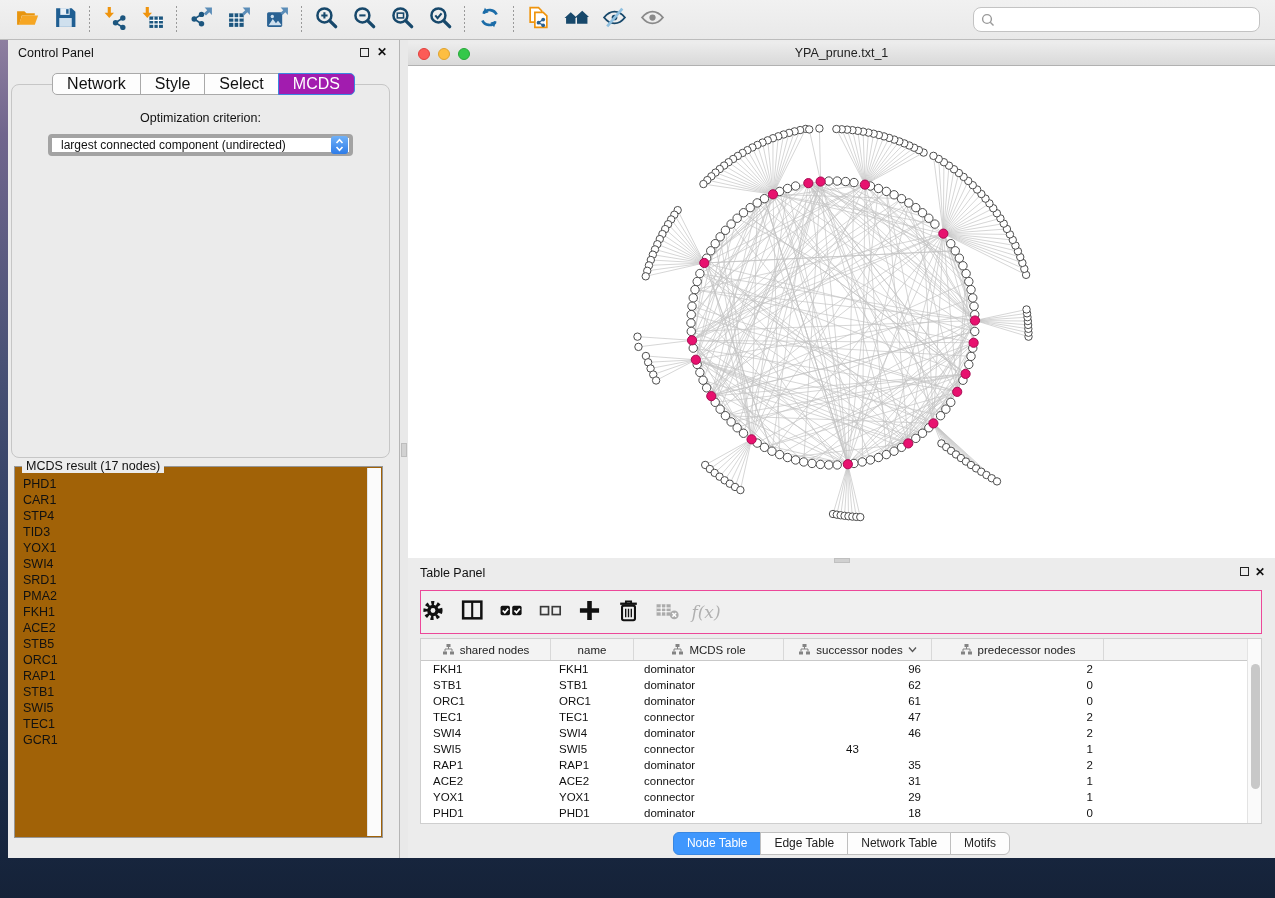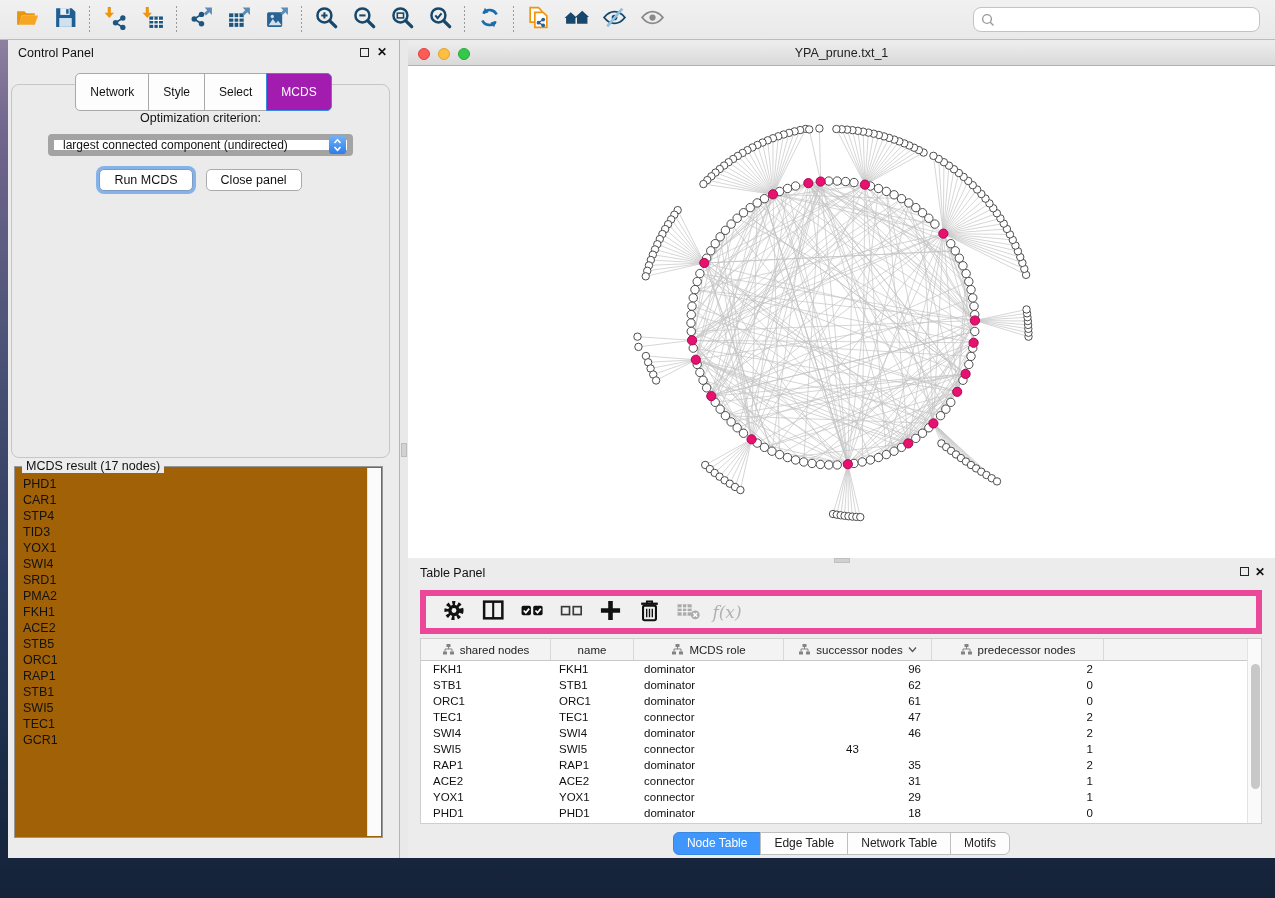--- a/index.html
+++ b/index.html
@@ -21,29 +21,29 @@
   .search-wrap svg{margin:0 4px 0 7px;}
   .search-input{border:none;outline:none;flex:1;font-size:12px;font-family:"Liberation Sans",sans-serif;background:transparent;height:20px;}
   
   .control-panel{position:absolute;left:8px;top:40px;width:392px;height:818px;background:#ececec;
     border-right:1px solid #b5b5b5;box-sizing:border-box;}
   .panel-head{position:relative;height:26px;line-height:27px;font-size:12.5px;color:#111;padding-left:10px;}
   .win-float{position:absolute;top:8px;width:9px;height:9px;border:1.4px solid #222;box-sizing:border-box;}
   .win-close{position:absolute;top:6px;font-size:12px;font-weight:700;color:#111;line-height:13px;}
   .cp-float{right:30px;} .cp-close{right:12px;}
   .cp-tabs{position:absolute;left:0;right:0;top:33px;display:flex;justify-content:center;z-index:3;}
-  .cp-tab{height:20px;line-height:20px;padding:8px 14px;font-size:12px;background:#fdfdfd;color:#111;
+  .cp-tab{height:20px;line-height:20px;padding:0 14px;font-size:16px;background:#fdfdfd;color:#111;
     border:1px solid #a9a9a9;margin-left:-1px;}
   .cp-tab:first-child{border-radius:5px 0 0 5px;margin-left:0;}
   .cp-tab:last-child{border-radius:0 5px 5px 0;}
   .cp-tab.active{background:#a21caf;color:#fff;border-color:#3a87e0;}
   .cp-box{position:absolute;left:3px;right:9px;top:44px;height:372px;background:#ebebeb;
     border:1px solid #c6c6c6;border-radius:8px;}
   .opt-label{text-align:center;margin-top:26px;font-size:12.5px;color:#111;}
-  .opt-select{position:relative;margin:9px 36px 0 36px;height:22px;background:#fff;border:6px solid #a3a3a3;
+  .opt-select{position:relative;margin:9px 36px 0 36px;height:22px;background:#fff;border:4px solid #a3a3a3;
     border-radius:4px;display:flex;align-items:center;box-sizing:border-box;}
   .opt-select .val{font-size:12px;color:#111;padding-left:9px;flex:1;white-space:nowrap;}
   .opt-stepper{width:17px;height:18px;margin-right:1px;border-radius:3px;
     background:linear-gradient(#70b1f8,#2e7ce8);display:flex;flex-direction:column;align-items:center;justify-content:center;}
   .btn-row{display:flex;justify-content:center;gap:13px;margin-top:13px;}
   .mac-btn{height:22px;padding:0 14px;background:#fff;border:1px solid #ababab;border-radius:5px;
     font-size:12.5px;color:#111;line-height:21px;}
   .mac-btn.focused{box-shadow:0 0 0 3px rgba(106,164,233,.8);border-color:#7d9cc1;}
   .result-box{position:absolute;left:6px;right:16px;top:426px;height:370px;border:1px solid #979797;background:#a16207;}
   .result-legend{position:absolute;top:-8px;left:7px;background:#ececec;padding:0 4px;font-size:12.5px;color:#111;}
@@ -62,21 +62,21 @@
   .t-yellow{left:30px;background:#fdbe41;border:1px solid #e0a32e;}
   .t-green{left:50px;background:#34c84a;border:1px solid #27a838;}
   .net-title{text-align:center;font-size:12.5px;color:#222;line-height:23px;}
   .net-canvas{position:relative;height:493px;background:#fff;}
   
   .table-panel{position:absolute;left:0;top:518px;right:0;height:300px;background:#ececec;}
   .h-handle{position:absolute;top:0px;left:50%;margin-left:-8px;width:16px;height:5px;background:#d0d0d0;border:1px solid #c0c0c0;box-sizing:border-box;}
   .tp-head{position:relative;height:28px;line-height:30px;font-size:12.5px;color:#111;padding-left:12px;}
   .tp-float{right:26px;} .tp-close{right:10px;}
   .tp-toolbar{position:absolute;left:12px;right:13px;top:32px;height:44px;background:#f0f0f0;
-    border:6px solid #ec4899;display:flex;align-items:center;gap:15px;padding-left:16px;box-sizing:border-box;}
+    border:1px solid #ec4899;display:flex;align-items:center;gap:15px;box-sizing:border-box;}
   .tpt-btn{display:flex;align-items:center;justify-content:center;width:24px;height:24px;}
   .fx{font-family:"DejaVu Serif",serif;font-style:italic;font-size:17px;color:#b0b0b0;}
   .node-table{position:absolute;left:12px;right:13px;top:80px;bottom:34px;background:#fff;border:1px solid #cfcfcf;box-sizing:border-box;}
   .nt-header{display:flex;height:21px;background:#f3f3f3;border-bottom:1px solid #c9c9c9;}
   .nt-hcell{display:flex;align-items:center;justify-content:center;gap:5px;font-size:11.5px;color:#222;
     border-right:1px solid #d8d8d8;box-sizing:border-box;}
   .nt-row{display:flex;height:16px;}
   .nt-cell{font-size:11.5px;color:#111;line-height:16px;box-sizing:border-box;white-space:nowrap;}
   .nt-scroll{position:absolute;top:0;bottom:0;right:0;width:13px;background:#fafafa;border-left:1px solid #e3e3e3;}
   .nt-thumb{position:absolute;top:25px;right:1.5px;width:9px;height:125px;background:#c8c8c8;border-radius:5px;}
@@ -244,24 +244,20 @@
     <div class="cp-box">
       <div class="opt-label">Optimization criterion:</div>
       <div class="opt-select">
         <span class="val">largest connected component (undirected)</span>
         <span class="opt-stepper">
           <svg width="9" height="14" viewBox="0 0 9 14">
             <path d="M1.5 5L4.5 1.7 7.5 5" fill="none" stroke="#fff" stroke-width="1.6"></path>
             <path d="M1.5 9L4.5 12.3 7.5 9" fill="none" stroke="#fff" stroke-width="1.6"></path>
           </svg>
         </span>
-      </div>
-      <div class="btn-row">
-        <button class="mac-btn focused">Run MCDS</button>
-        <button class="mac-btn">Close panel</button>
       </div>
     </div>
     <div class="result-box">
       <span class="result-legend">MCDS result (17 nodes)</span>
       <div class="result-list">
           <div class="result-item">PHD1</div>
           <div class="result-item">CAR1</div>
           <div class="result-item">STP4</div>
           <div class="result-item">TID3</div>
           <div class="result-item">YOX1</div>

